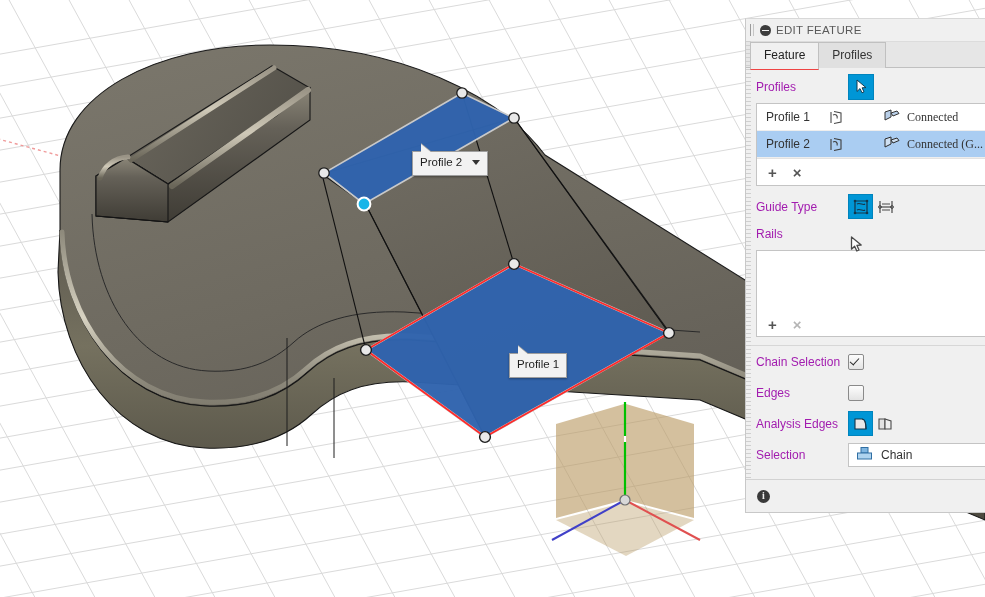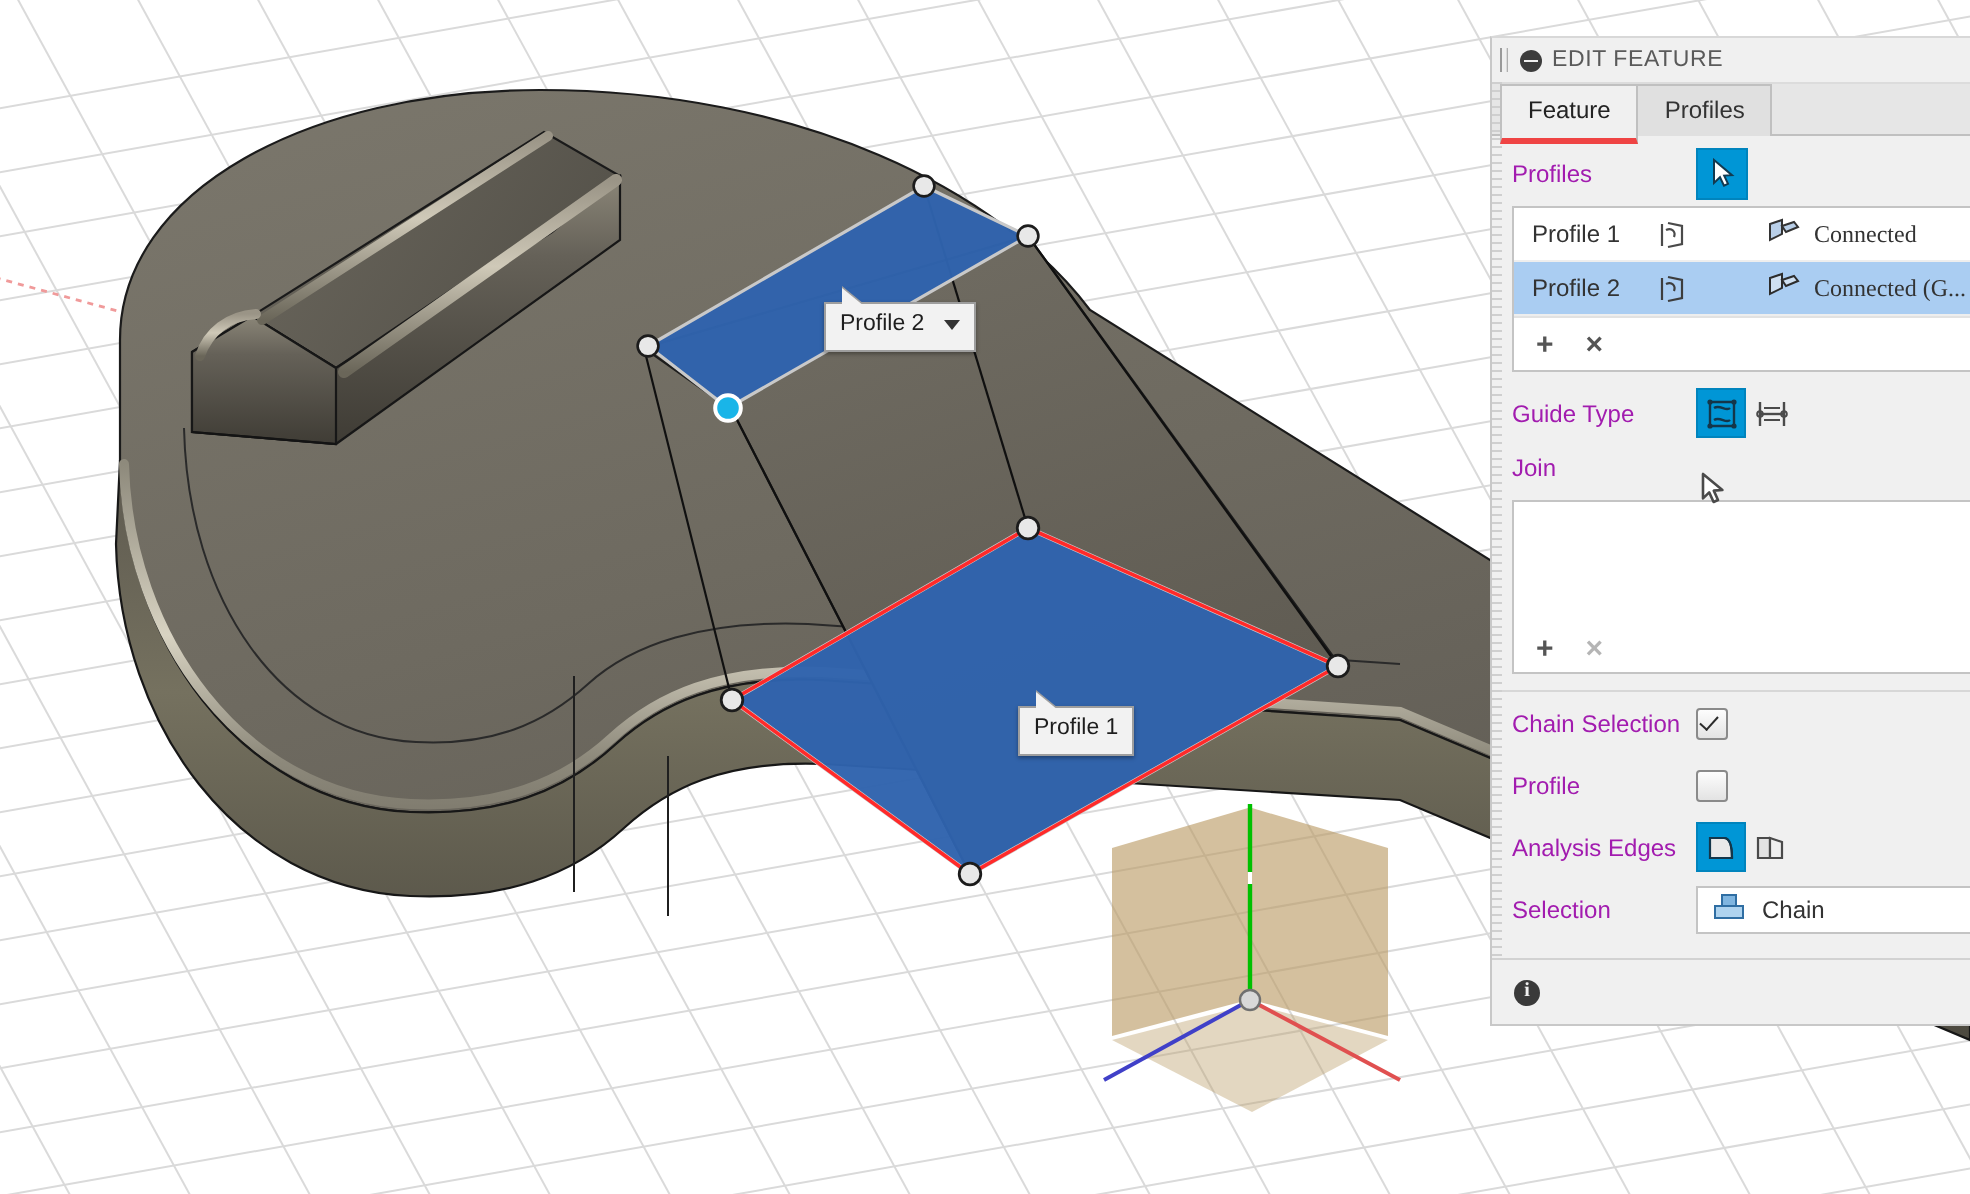--- a/index.html
+++ b/index.html
@@ -58,21 +58,21 @@
   }
   .circ-minus::after{content:"";position:absolute;left:2px;top:5px;width:7px;height:1.5px;background:#f0f0f0;}
   #panel-title{font-size:11.5px;color:#5a5a5a;letter-spacing:.3px;}
 
   
   #tabs{display:flex;height:25px;background:#e6e6e6;border-bottom:1px solid #c0c0c0;padding-left:4px;}
   .tab{
     padding:0 13px;height:25px;line-height:25px;font-size:12px;color:#333;
     border:1px solid #c0c0c0;border-bottom:none;background:#e0e0e0;margin-right:-1px;cursor:default;
   }
-  .tab.active{background:#f0f0f0;border-bottom:3px solid #ef4444;color:#222;position:relative;top:0;height:26px;}
+  .tab.active{background:#f0f0f0;border-bottom:1px solid #ef4444;color:#222;position:relative;top:0;height:26px;}
 
   
   .row{display:flex;align-items:center;min-height:29px;padding:0 8px 0 10px;gap:0;}
   .row .lbl{width:92px;flex:none;font-size:12px;color:#a21caf;}
 
   
   .sel-btn{
     width:24px;height:24px;background:#0096d6;border:1px solid #0084bd;
     display:flex;align-items:center;justify-content:center;
   }
@@ -434,38 +434,38 @@
           <path d="M3,2 L3,14 M15,2 L15,14" fill="none" stroke="#4a4a4a" stroke-width="1.2"></path>
           <path d="M3,8 L15,8" fill="none" stroke="#4a4a4a" stroke-width="1.2"></path>
           <path d="M5,5 L13,5 M5,11 L13,11" fill="none" stroke="#4a4a4a" stroke-width="1"></path>
           <circle cx="3" cy="8" r="1.4" fill="none" stroke="#4a4a4a"></circle>
             <circle cx="15" cy="8" r="1.4" fill="none" stroke="#4a4a4a"></circle>
         </svg>
       </span>
     </div>
 
     <div class="row" style="min-height:26px;">
-      <span class="lbl">Join</span>
+      <span class="lbl">Rails</span>
     </div>
     <div class="railbox">
       <div class="railfoot">
         <span class="plus">+</span>
         <span class="xmark dim">×</span>
       </div>
     </div>
 
     <div class="sep" style="margin-top:8px;"></div>
 
     <div class="row" style="min-height:31px;">
       <span class="lbl">Chain Selection</span>
       <span class="cbx checked"></span>
     </div>
 
     <div class="row" style="min-height:31px;">
-      <span class="lbl">Profile</span>
+      <span class="lbl">Edges</span>
       <span class="cbx"></span>
     </div>
 
     <div class="row" style="min-height:31px;">
       <span class="lbl">Analysis Edges</span>
       <span class="tgl on">
         <svg width="16" height="16" viewBox="0 0 16 16">
           <path d="M2,3 L9,3 C12,3 13,7 13,13 L2,13 Z" fill="#e9e9e9" stroke="#14364a" stroke-width="1.1"></path>
           <path d="M9,3 C12,3 13,7 13,13" fill="none" stroke="#14364a" stroke-width="1.1"></path>
         </svg>

